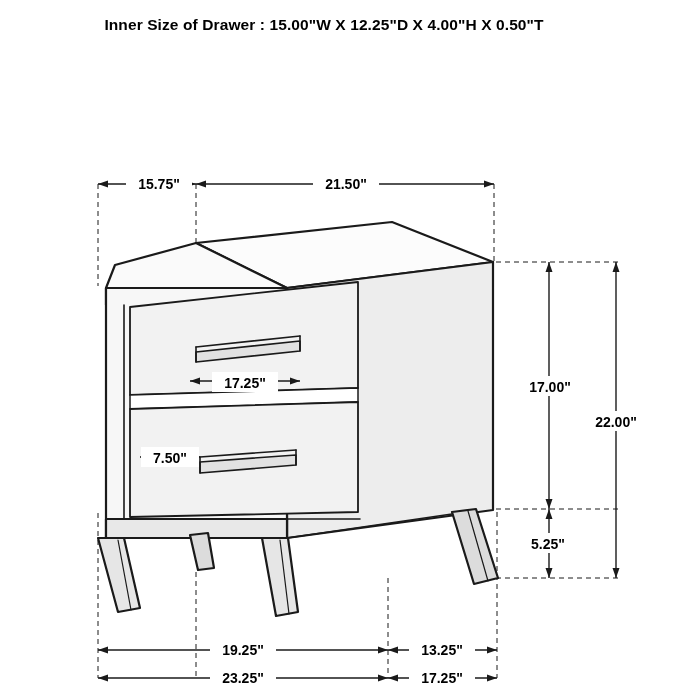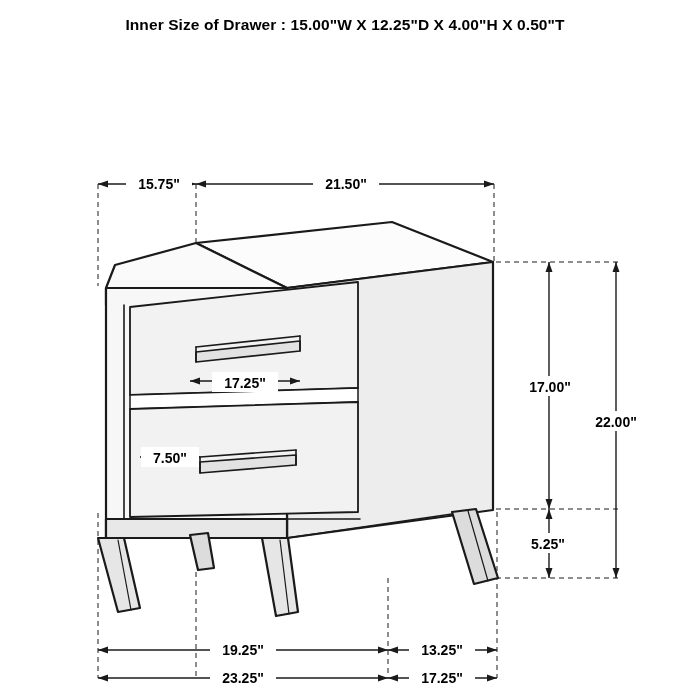--- a/index.html
+++ b/index.html
@@ -23,21 +23,20 @@
   #title {
     position: absolute;
     left: 0;
     top: 16px;
     width: 648px;
     text-align: center;
     font-size: 15.5px;
     font-weight: bold;
     letter-spacing: 0.1px;
     color: #000;
-    padding-left: 21px;
   }
   svg#drawing {
     position: absolute;
     left: 0;
     top: 0;
   }
   .dimtext {
     font-family: "Liberation Sans", sans-serif;
     font-size: 14px;
     font-weight: bold;

